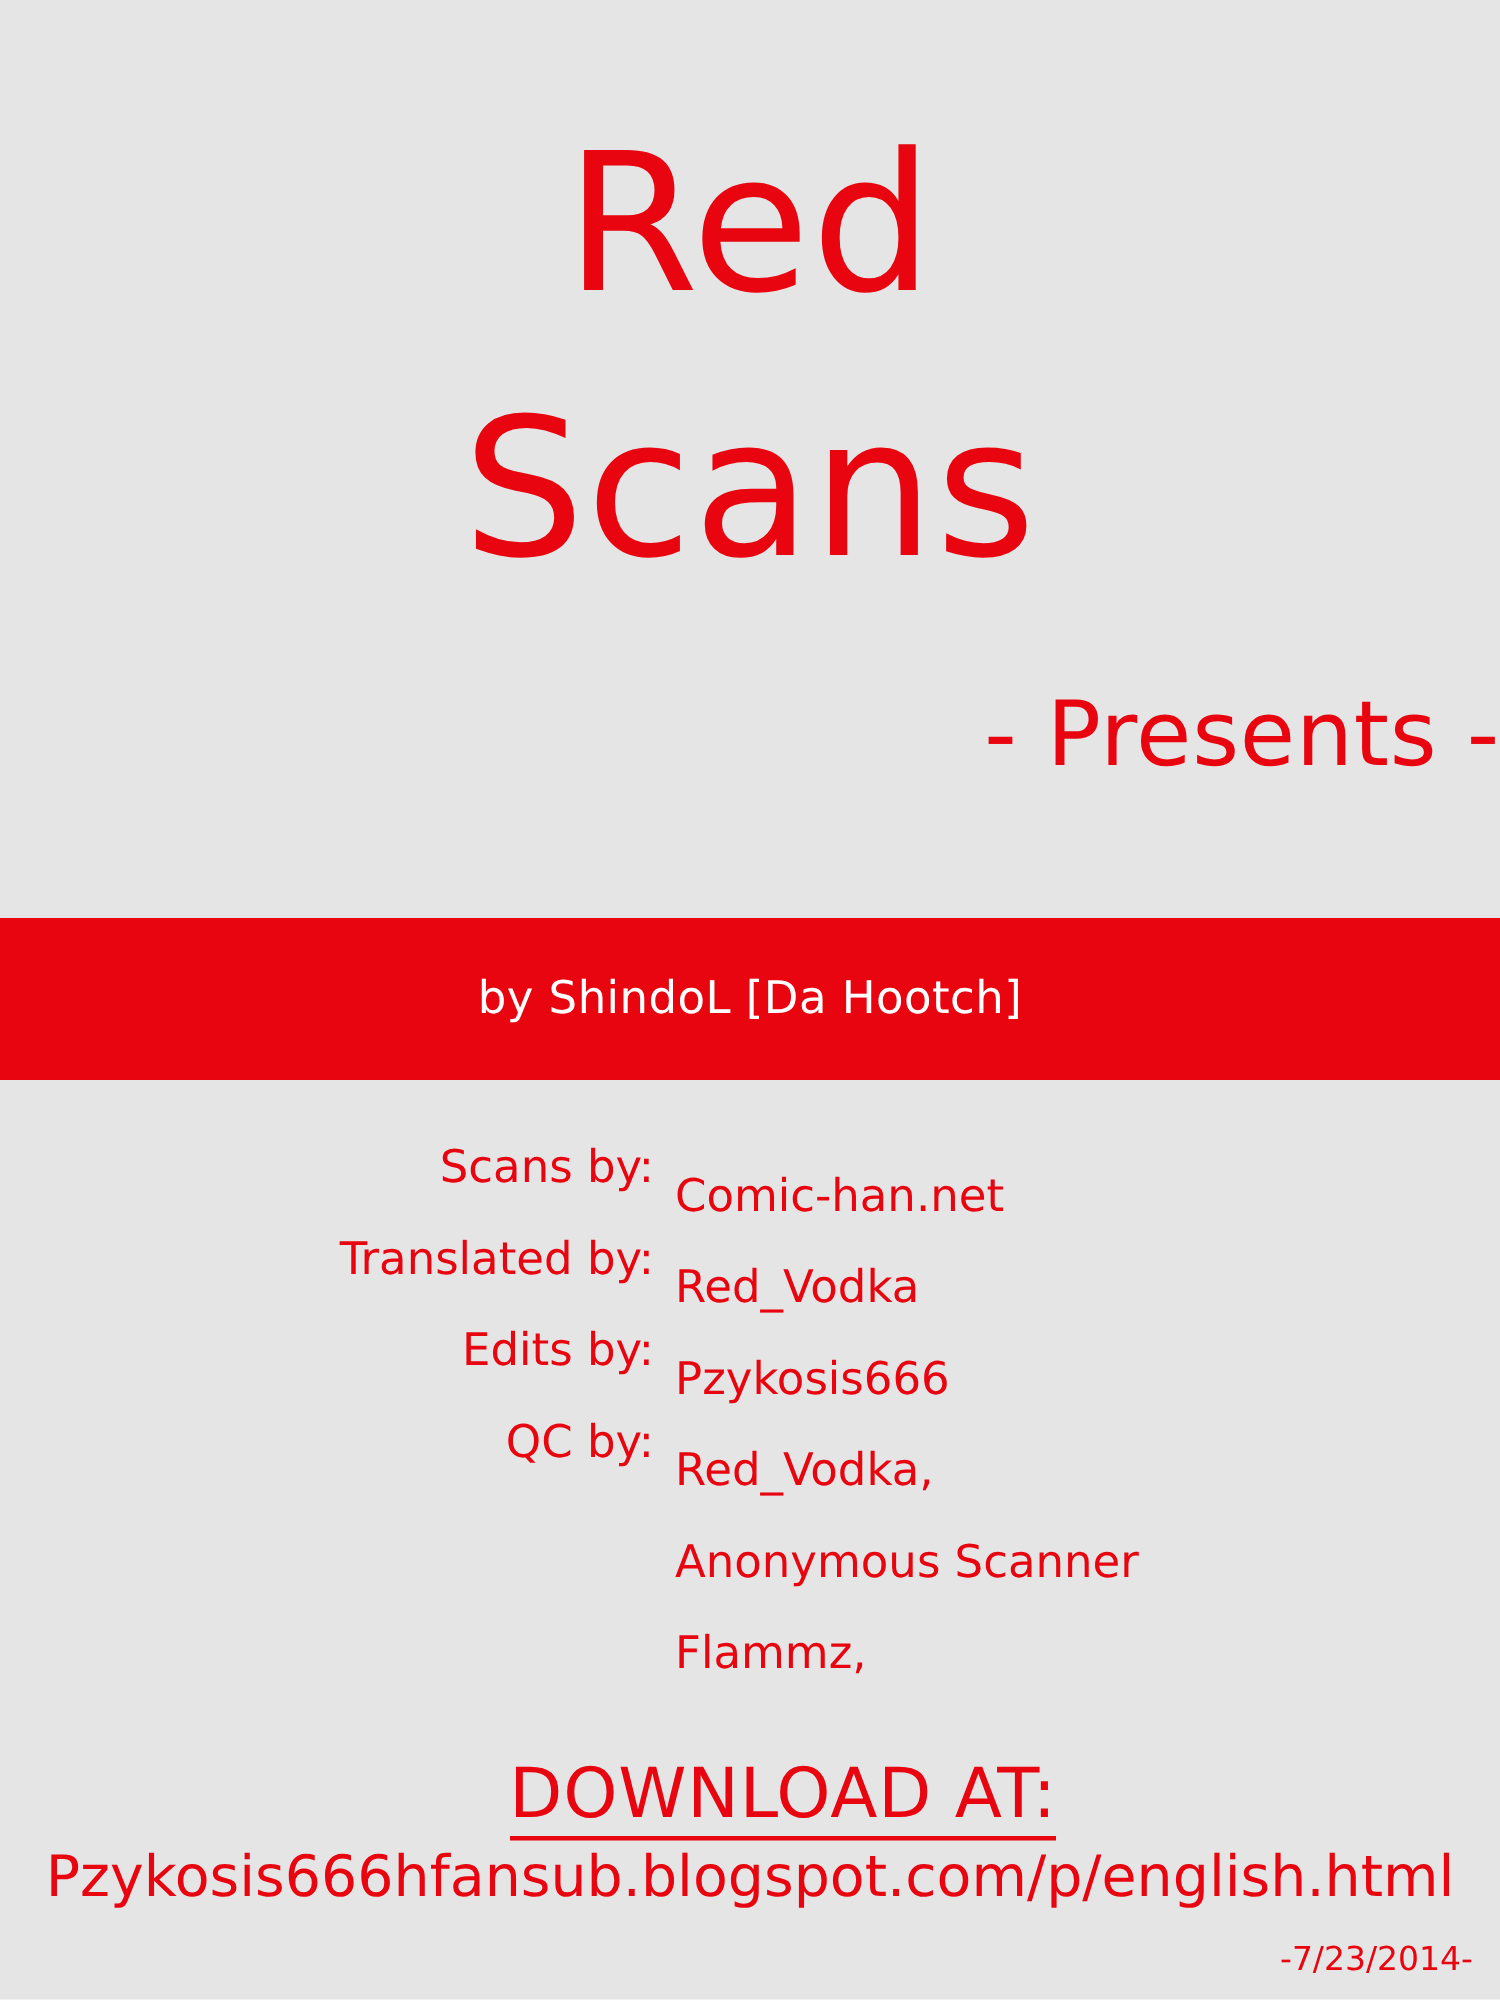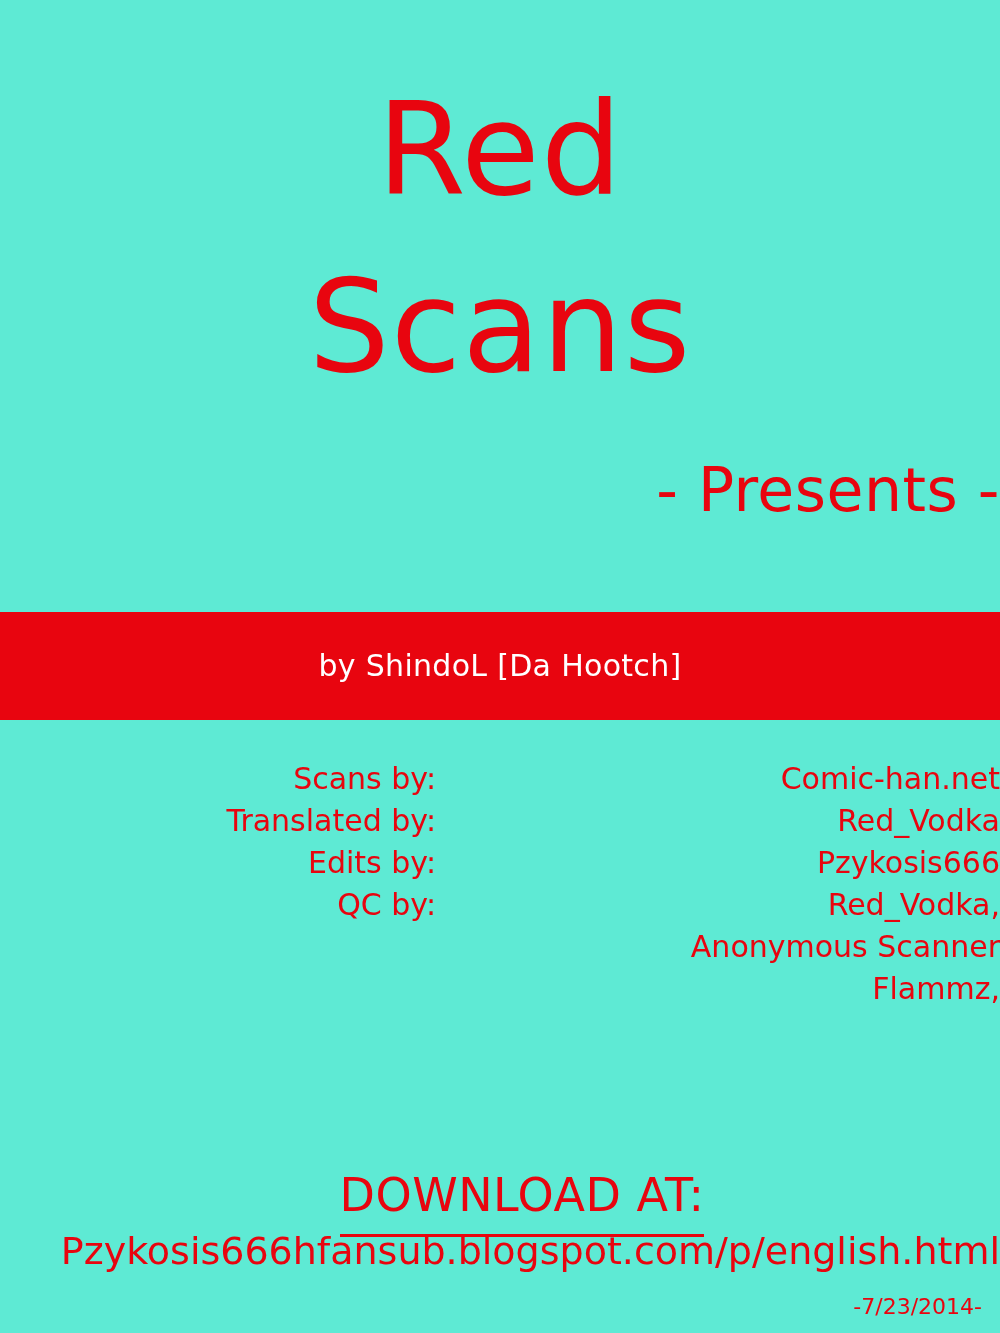--- a/index.html
+++ b/index.html
@@ -10,21 +10,21 @@
   body {
     width: 1000px;
     height: 1333px;
     position: relative;
     font-family: "Liberation Sans", sans-serif;
     overflow: hidden;
   }
   .page {
     position: absolute;
     inset: 0;
-    background: #5eead4;
+    background: #e5e5e5;
   }
 
   
   .title-block {
     position: absolute;
     top: 62px;
     left: 0;
     width: 100%;
     text-align: center;
   }
@@ -88,50 +88,51 @@
   }
   .credit-label {
     width: 450px;
     text-align: right;
     padding-right: 14px;
     box-sizing: border-box;
     white-space: nowrap;
   }
   .credit-value {
     flex: 1;
-    text-align: right;
+    text-align: left;
     white-space: nowrap;
+    margin-top: 19px;
   }
   .credit-value.cont {
     padding-left: 0;
   }
 
   
   .download-head {
     position: absolute;
     top: 1168px;
     left: 0;
     width: 100%;
     text-align: center;
     color: #e8050f;
     font-family: "DejaVu Sans", sans-serif;
     font-size: 46px;
     letter-spacing: 0.5px;
   }
   .download-head span {
     border-bottom: 3px solid #e8050f;
-    padding-bottom: 12px;
+    padding-bottom: 2px;
     margin-left: 44px;
   }
   .download-url {
     position: absolute;
     top: 1229px;
     left: 0;
     width: 100%;
-    text-align: right;
+    text-align: center;
     color: #e8050f;
     font-family: "DejaVu Sans", sans-serif;
     font-size: 38px;
     white-space: nowrap;
   }
 
   
   .date {
     position: absolute;
     top: 1294px;

